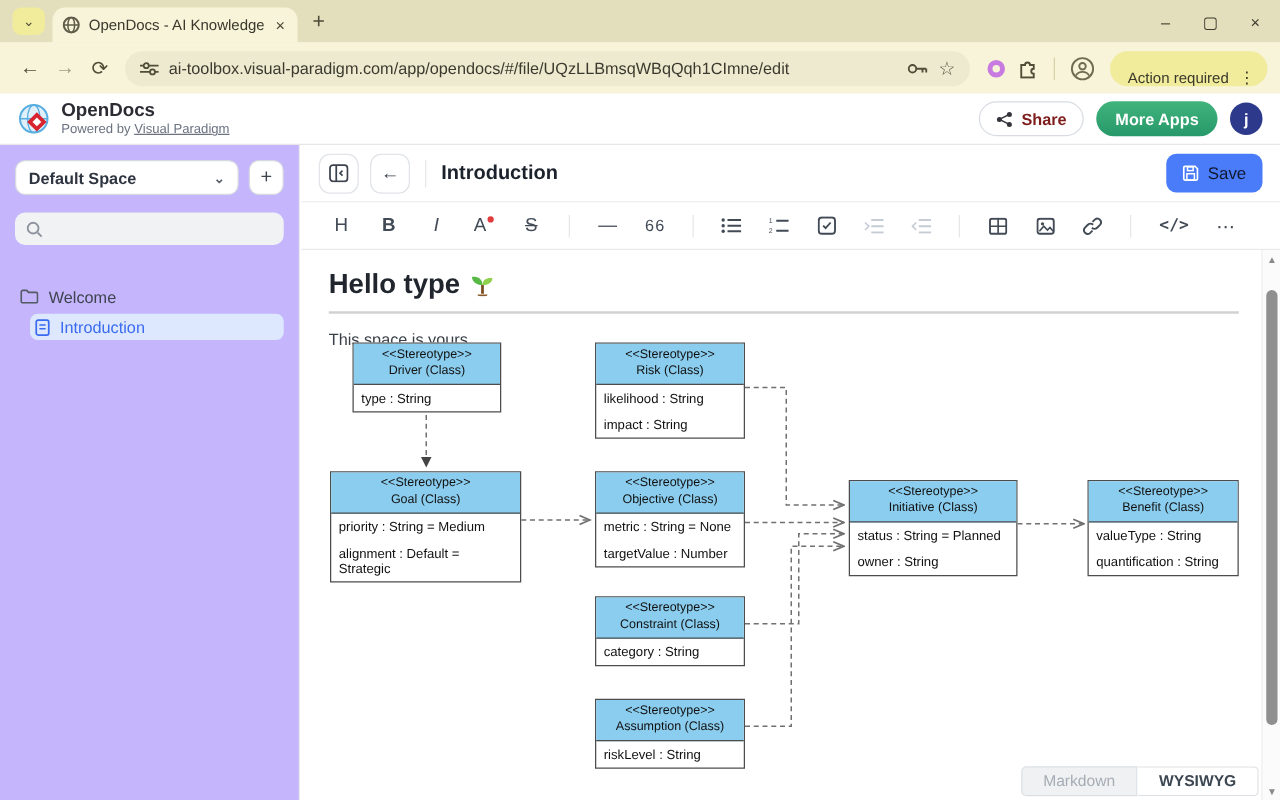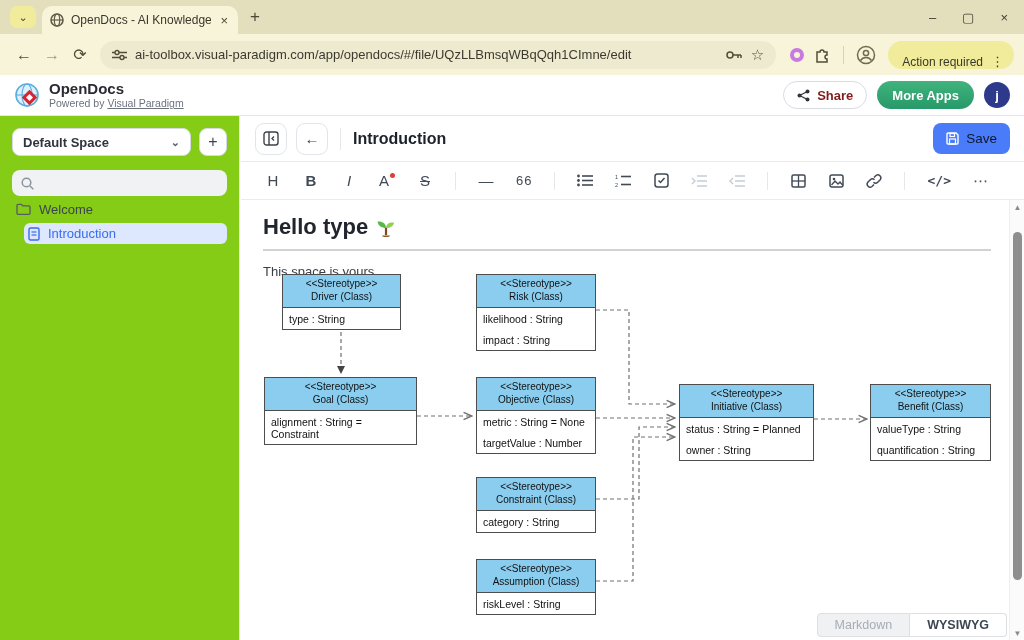--- a/index.html
+++ b/index.html
@@ -31,29 +31,29 @@
   .brand { display:flex; align-items:center; gap:8px; }
   .brand-title { font-size:15px; font-weight:bold; color:#2b2b33; line-height:1.1; }
   .brand-sub { font-size:10.5px; color:#6b7280; }
   .brand-sub a { color:#6b7280; }
   .header-right { margin-left:auto; display:flex; align-items:center; gap:10px; }
   .share-btn { height:28px; border:1px solid #d8dce2; border-radius:14px; background:#fff; display:flex; align-items:center; gap:7px; padding:12px 13px; font-size:13px; font-weight:bold; color:#7f1d1d; }
   .moreapps-btn { height:28px; border:none; border-radius:14px; background:linear-gradient(180deg,#41b37c,#27996a); color:#fff; font-size:13px; font-weight:bold; padding:0 15px; }
   .avatar { width:26px; height:26px; border-radius:50%; background:#2d3a8c; color:#fff; font-size:13px; font-weight:bold; display:flex; align-items:center; justify-content:center; }
 
   
-  .sidebar { position:absolute; left:0; top:116px; width:240px; height:524px; background:#84cc16; border-right:1px solid #e7e9ec; padding:12px; }
+  .sidebar { position:absolute; left:0; top:116px; width:240px; height:524px; background:#c4b5fd; border-right:1px solid #e7e9ec; padding:12px; }
   .space-row { display:flex; gap:8px; }
   .space-select { flex:1; height:28px; border:1px solid #d6dae0; border-radius:8px; display:flex; align-items:center; padding:0 10px; font-size:13px; color:#2f3540; font-weight:bold; background:#fff; }
   .space-chev { margin-left:auto; color:#5b626c; font-size:11px; }
   .add-btn { width:28px; height:28px; border:1px solid #d6dae0; border-radius:8px; background:#fff; font-size:16px; color:#3f454e; display:flex; align-items:center; justify-content:center; }
   .search-box { margin-top:14px; height:26px; background:#f0f2f4; border-radius:8px; display:flex; align-items:center; gap:7px; padding:0 9px; }
   .search-box input { border:none; background:transparent; outline:none; font-size:13px; color:#3b414b; width:100%; font-family:"Liberation Sans",sans-serif; }
   .search-box input::placeholder { color:#9aa1ab; }
-  .tree { margin-top:2px; }
+  .tree { margin-top:30px; }
   .tree-row { height:22px; display:flex; align-items:center; gap:8px; padding:0 4px; font-size:13px; color:#3d444e; }
   .tree-row.selected { background:#dde7fd; border-radius:6px; color:#3a6bf0; margin-left:12px; height:21px; margin-top:3px; }
 
   
   .editor-header { position:absolute; left:241px; top:116px; width:783px; height:46px; background:#fff; border-bottom:1px solid #e9eaec; display:flex; align-items:center; padding:0 14px; }
   .icon-btn { width:32px; height:32px; border:1px solid #e1e4e8; border-radius:9px; background:#fff; display:flex; align-items:center; justify-content:center; color:#3c434d; }
   .icon-btn + .icon-btn { margin-left:9px; }
   .eh-sep { width:1px; height:22px; background:#e5e7ea; margin:0 12px; }
   .doc-title { font-size:16px; font-weight:bold; color:#1c222b; }
   .save-btn { margin-left:auto; height:31px; background:#4a7cfa; border:none; border-radius:8px; color:#0f172a; font-size:13.5px; display:flex; align-items:center; gap:7px; padding:0 13px; }
@@ -394,21 +394,22 @@
         </div>
       <div class="uml-attr">likelihood : String</div>
       <div class="uml-attr">impact : String</div>
     </div>
 
     <div class="uml-class" style="left:23px; top:177px; width:153px;">
       <div class="uml-head">
           <div>&lt;&lt;Stereotype&gt;&gt;</div>
           <div>Goal (Class)</div>
         </div>
-      <div class="uml-attr">alignment : String = Constraint</div>
+      <div class="uml-attr">priority : String = Medium</div>
+      <div class="uml-attr">alignment : Default = Strategic</div>
     </div>
 
     <div class="uml-class" style="left:235px; top:177px; width:120px;">
       <div class="uml-head">
           <div>&lt;&lt;Stereotype&gt;&gt;</div>
           <div>Objective (Class)</div>
         </div>
       <div class="uml-attr">metric : String = None</div>
       <div class="uml-attr">targetValue : Number</div>
     </div>

